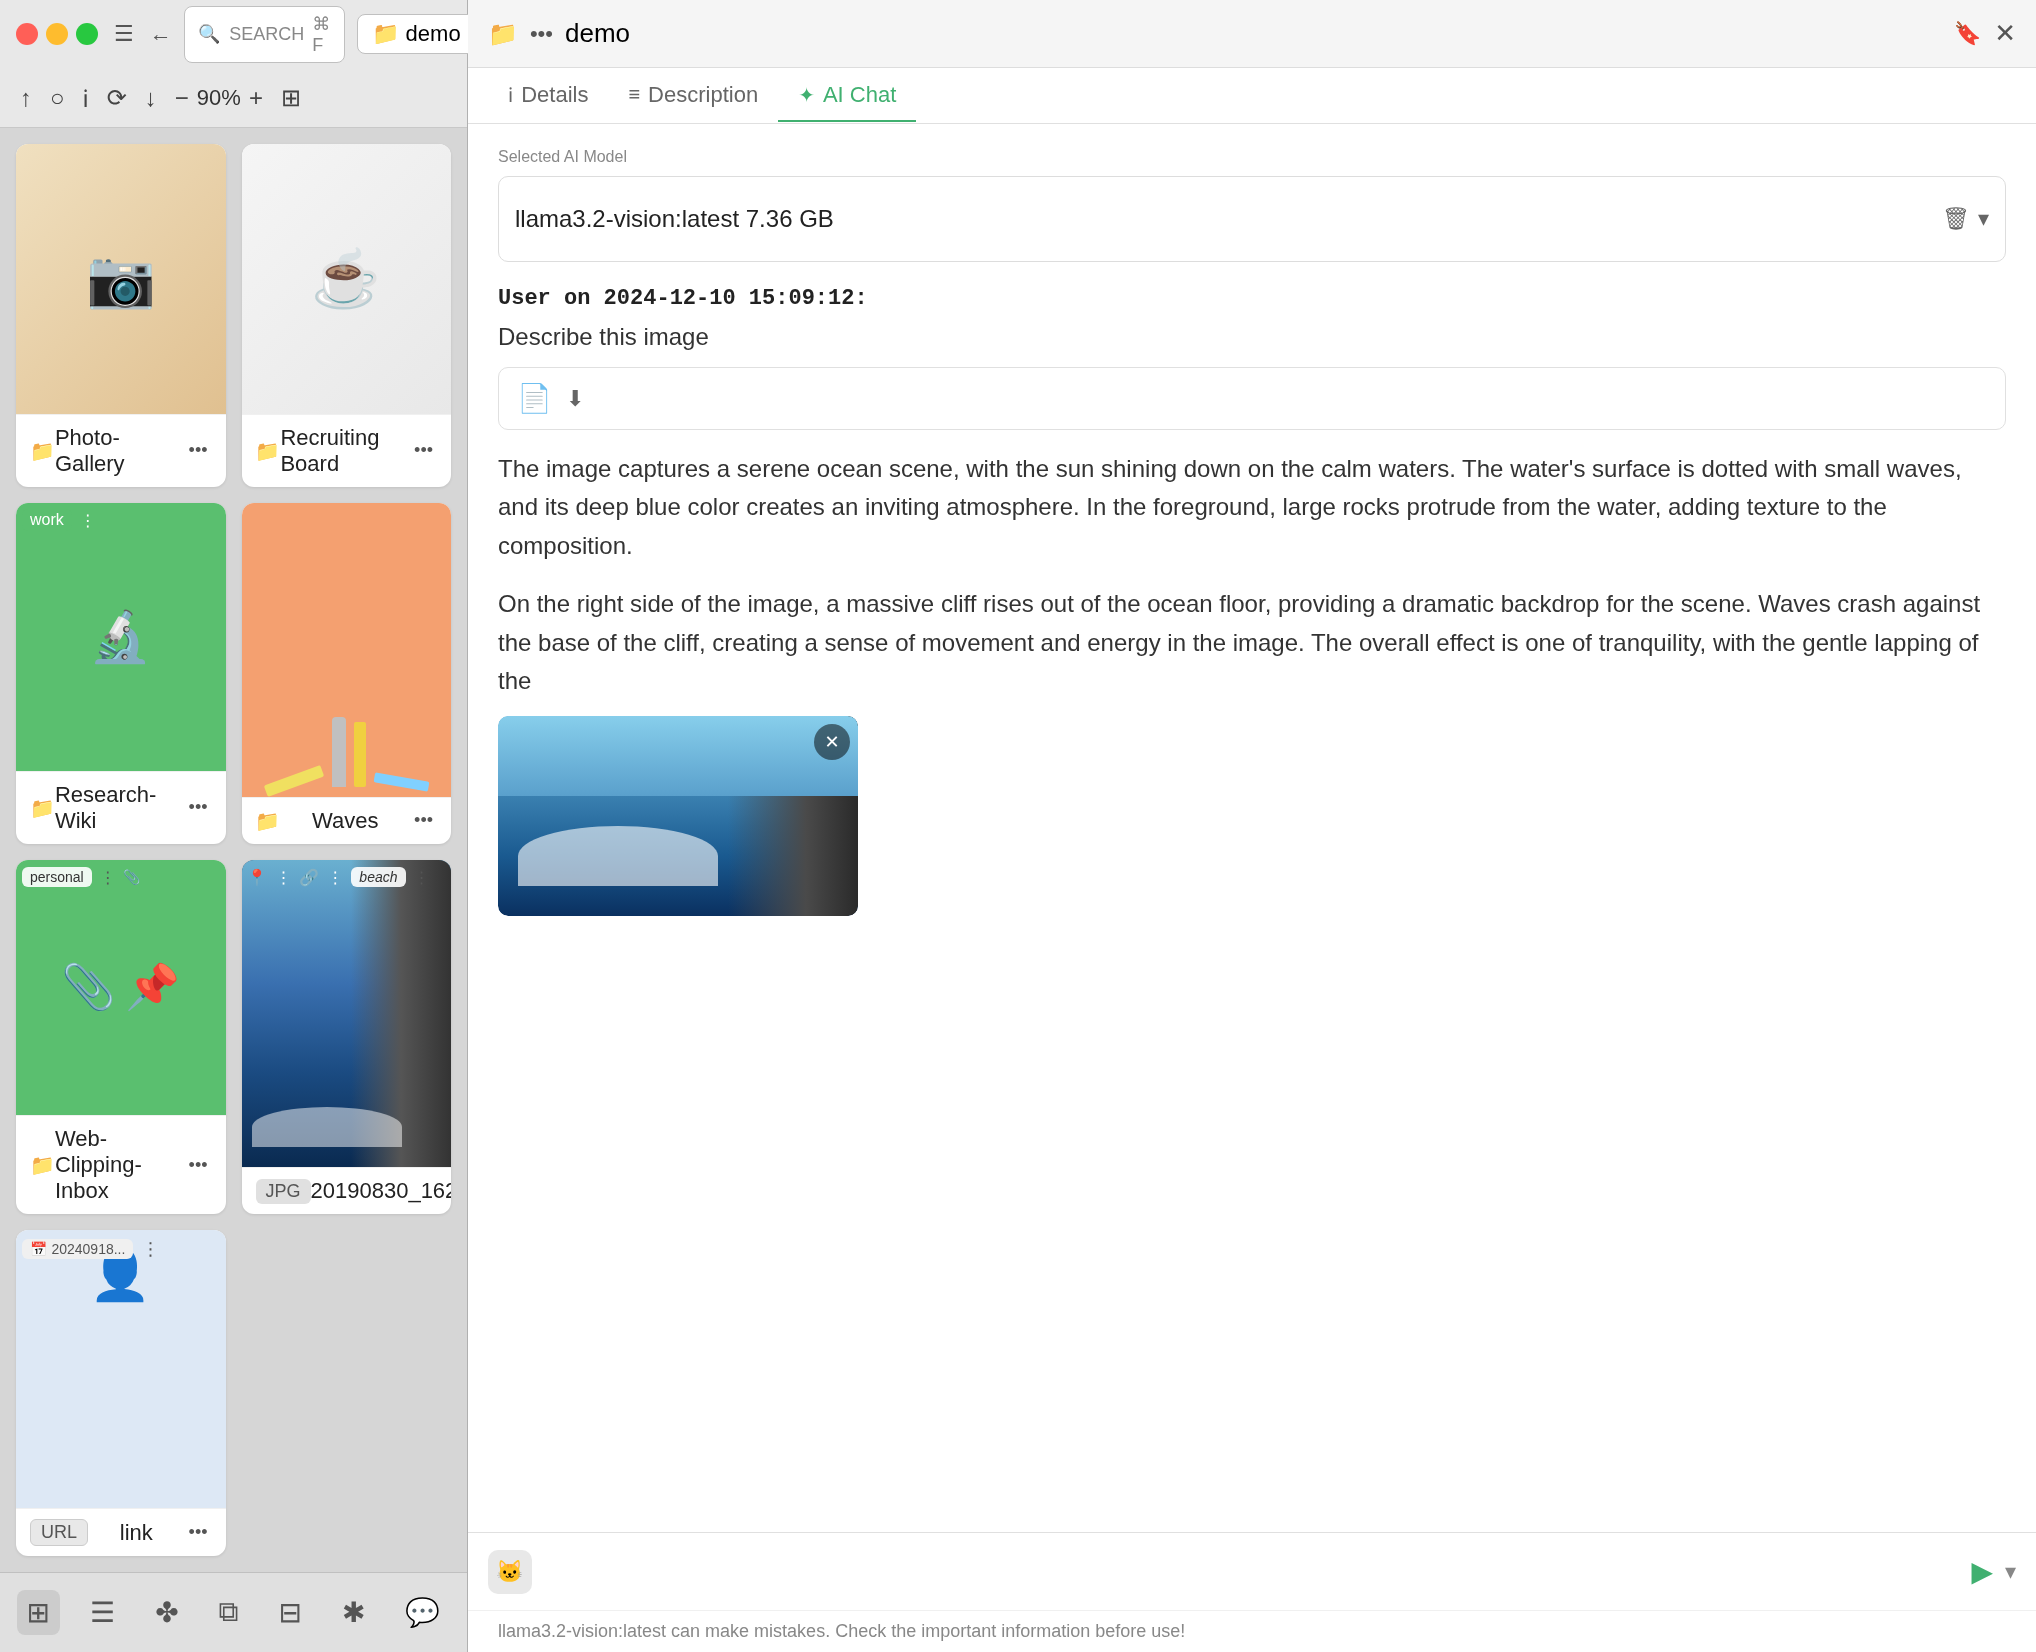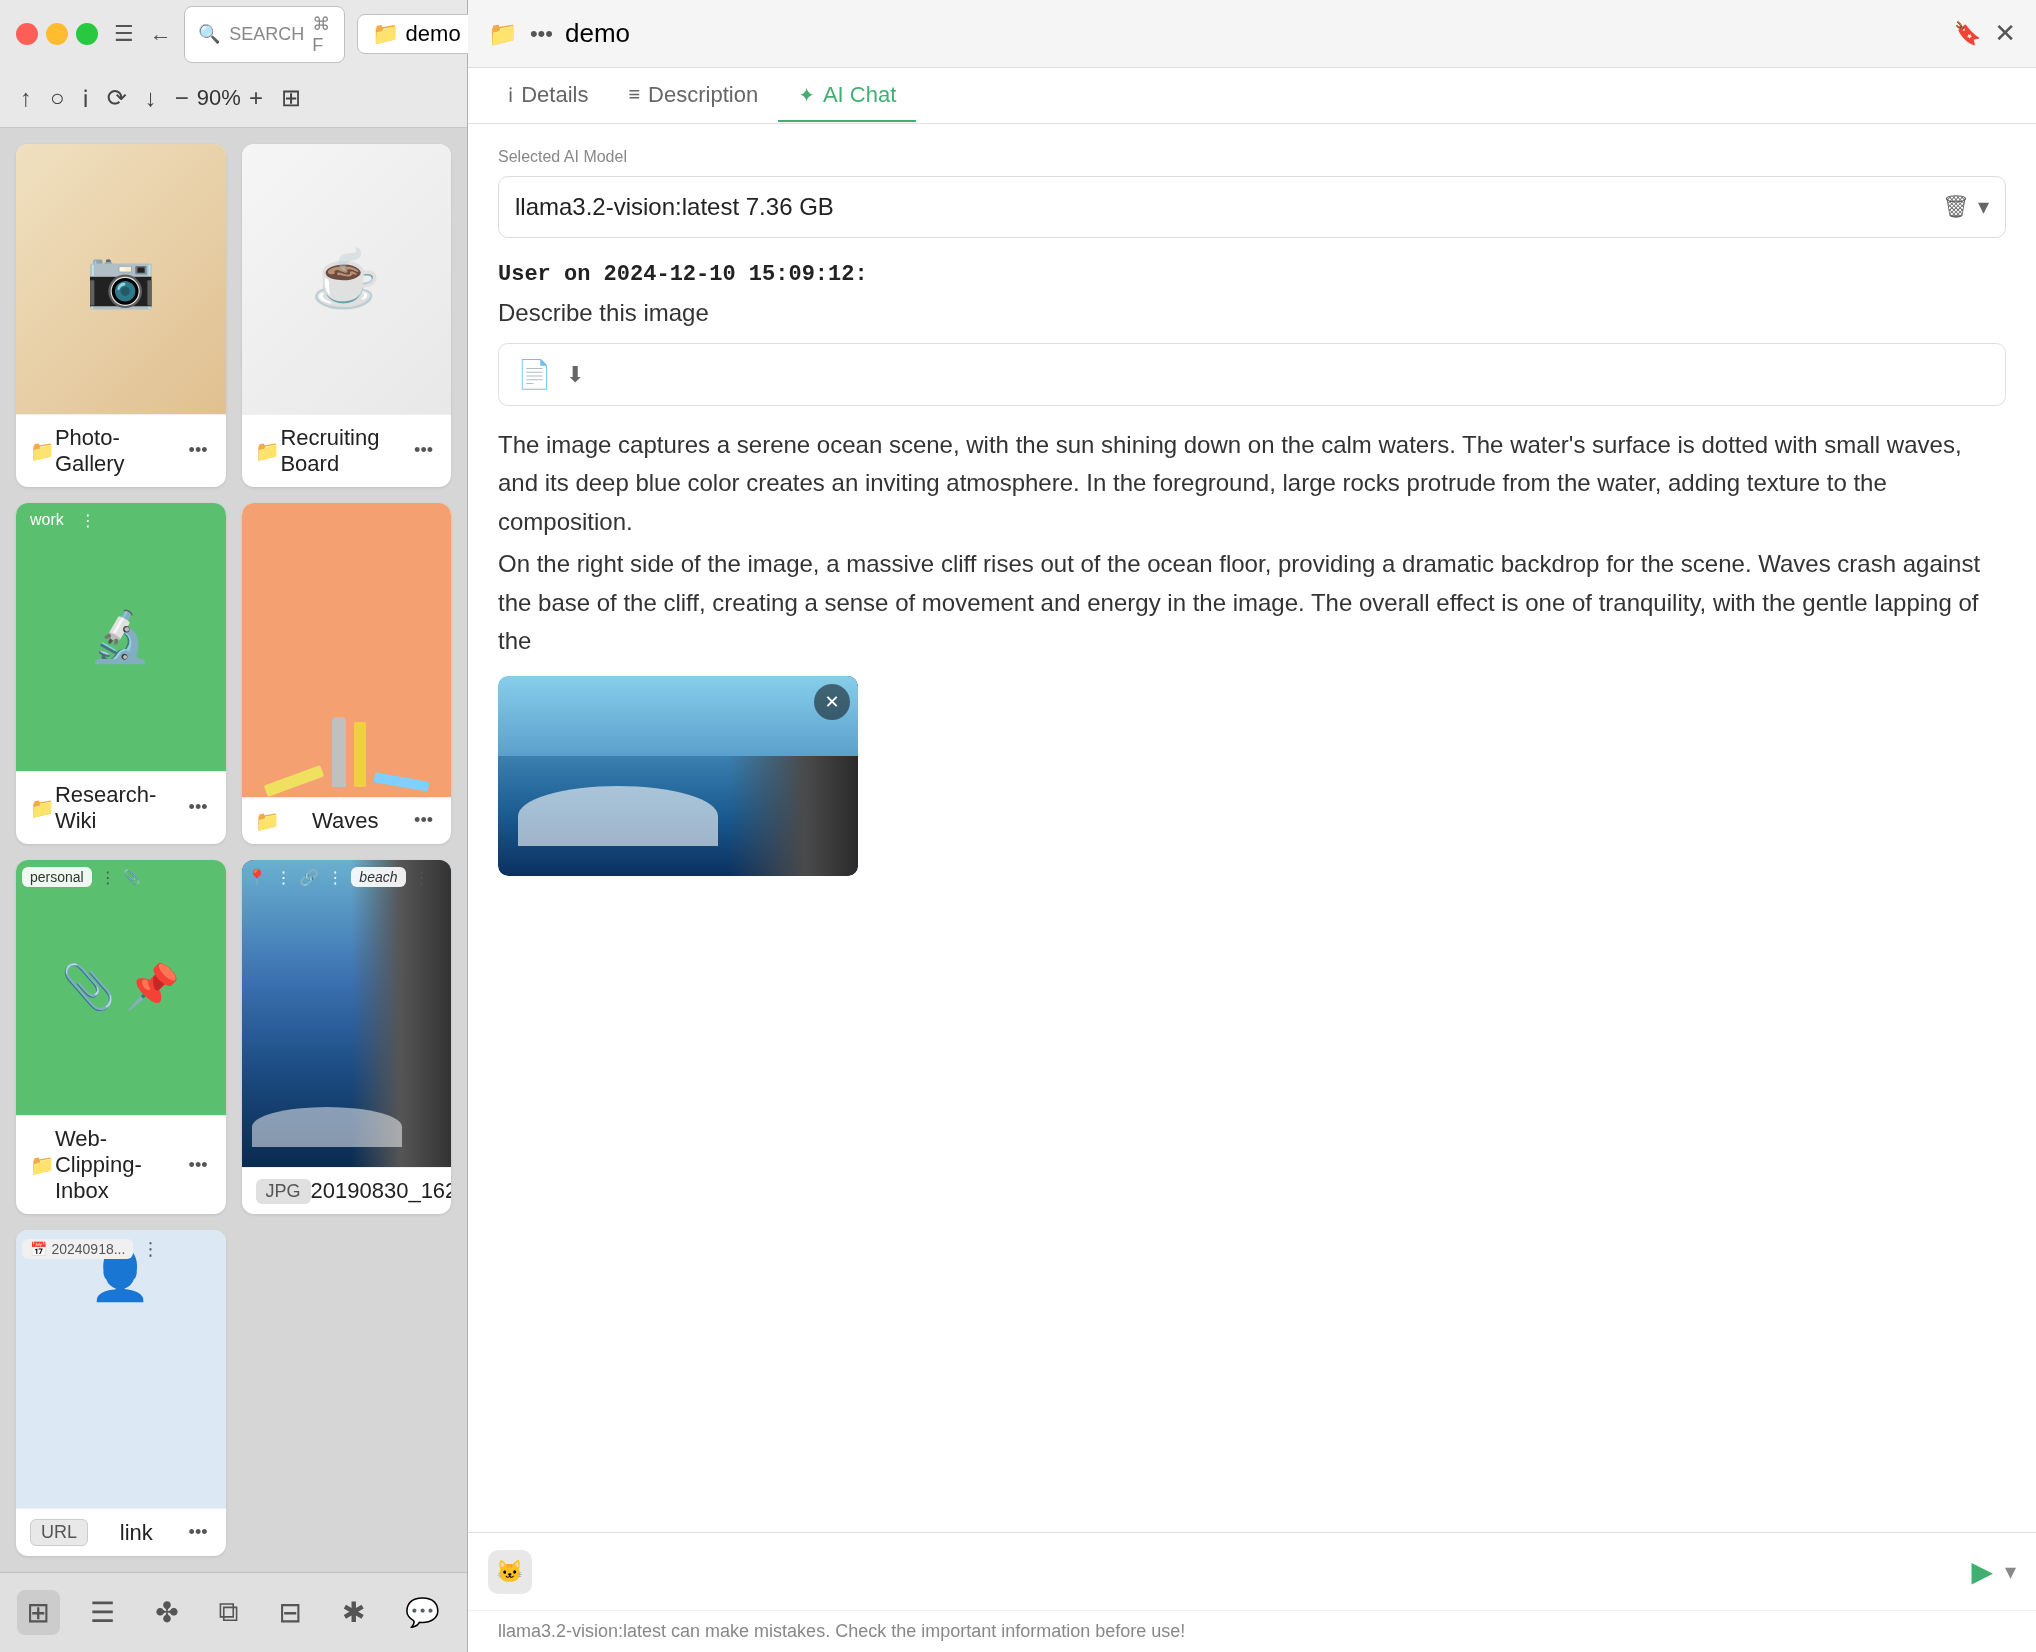--- a/index.html
+++ b/index.html
@@ -62,21 +62,21 @@
     .right-tabs { display: flex; align-items: center; gap: 0; padding: 0 20px; border-bottom: 1px solid #e0e0e0; background: white; height: 56px; }
     .tab { display: flex; align-items: center; gap: 8px; padding: 12px 20px; font-size: 22px; color: #666; cursor: pointer; border-bottom: 2px solid transparent; }
     .tab.active { color: #222; border-bottom: 2px solid #333; }
     .tab-icon { font-size: 20px; }
     .tab-ai { color: #40b070; }
     .tab-ai.active { color: #40b070; border-bottom: 2px solid #40b070; }
 
     .right-content { flex: 1; overflow-y: auto; padding: 24px 30px; }
 
     .model-label { font-size: 16px; color: #888; margin-bottom: 10px; }
-    .model-selector { display: flex; align-items: center; border: 1px solid #ddd; border-radius: 10px; padding: 16px 16px; margin-bottom: 24px; background: white; }
+    .model-selector { display: flex; align-items: center; border: 1px solid #ddd; border-radius: 10px; padding: 28px 16px; margin-bottom: 24px; background: white; }
     .model-selector-text { flex: 1; font-size: 24px; color: #222; }
     .model-selector-trash { background: none; border: none; cursor: pointer; color: #666; font-size: 22px; padding: 0 8px; }
     .model-selector-arrow { background: none; border: none; cursor: pointer; color: #666; font-size: 22px; }
 
     .chat-message { margin-bottom: 20px; }
     .msg-header { font-size: 22px; font-weight: 600; color: #222; margin-bottom: 8px; font-family: Liberation Mono, monospace; }
     .msg-body { font-size: 24px; color: #333; line-height: 1.5; margin-bottom: 12px; }
 
     .file-attachment { display: flex; align-items: center; border: 1px solid #e0e0e0; border-radius: 10px; padding: 14px 18px; background: white; gap: 14px; }
     .file-icon { color: #40b080; font-size: 28px; }
@@ -339,21 +339,21 @@
     <div class="chat-message">
       <div class="msg-header">User on 2024-12-10 15:09:12:</div>
       <div class="msg-body">Describe this image</div>
       <div class="file-attachment">
         <span class="file-icon" style="color:#40b080;">📄</span>
         <button class="file-download">⬇</button>
       </div>
     </div>
 
     <div class="ai-response">
-      <div class="ai-text" style="margin-bottom:4px;">The image captures a serene ocean scene, with the sun shining down on the calm waters. The water's surface is dotted with small waves, and its deep blue color creates an inviting atmosphere. In the foreground, large rocks protrude from the water, adding texture to the composition.</div>
+      <div class="ai-text" style="margin-bottom:20px;">The image captures a serene ocean scene, with the sun shining down on the calm waters. The water's surface is dotted with small waves, and its deep blue color creates an inviting atmosphere. In the foreground, large rocks protrude from the water, adding texture to the composition.</div>
       <div class="ai-text">On the right side of the image, a massive cliff rises out of the ocean floor, providing a dramatic backdrop for the scene. Waves crash against the base of the cliff, creating a sense of movement and energy in the image. The overall effect is one of tranquility, with the gentle lapping of the</div>
 
       
       <div class="image-container">
         <div class="ocean-img">
           <div class="ocean-cliff"></div>
           <div class="ocean-wave"></div>
           <div style="position:absolute;top:0;left:0;right:0;height:40%;background:linear-gradient(to bottom,#87ceeb,#5aa0cc);"></div>
         </div>
         <button class="img-close">✕</button>

